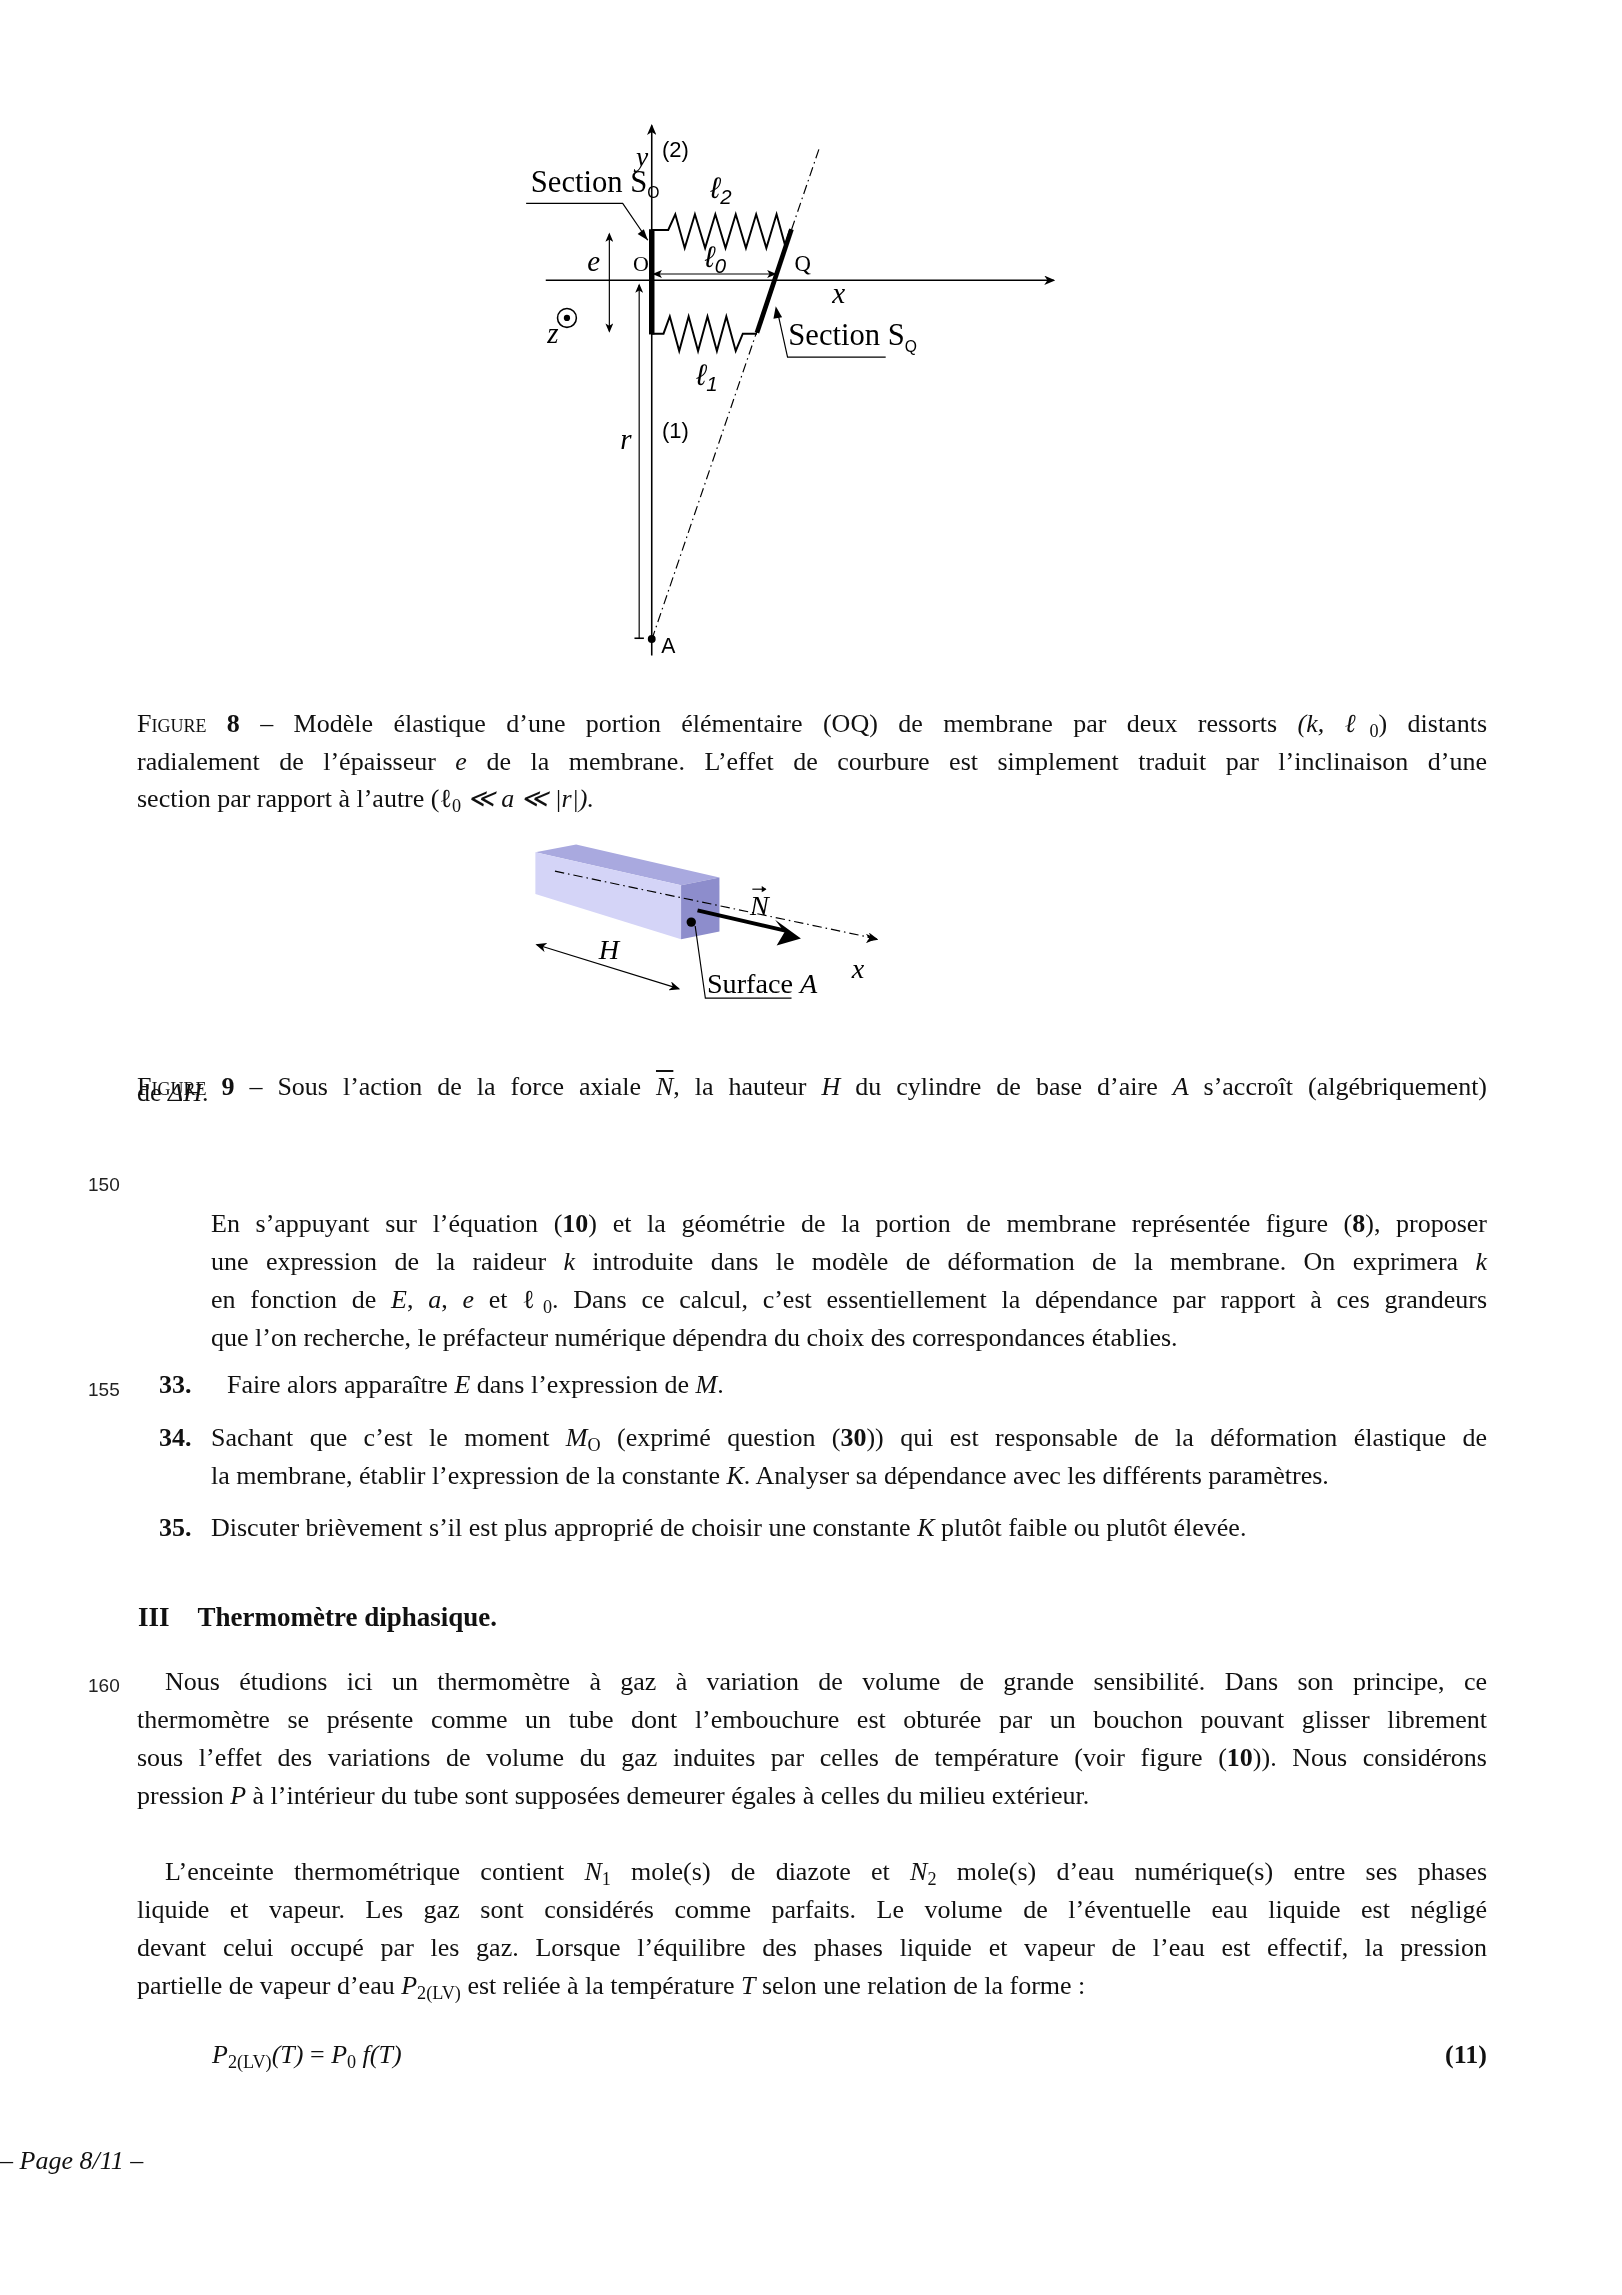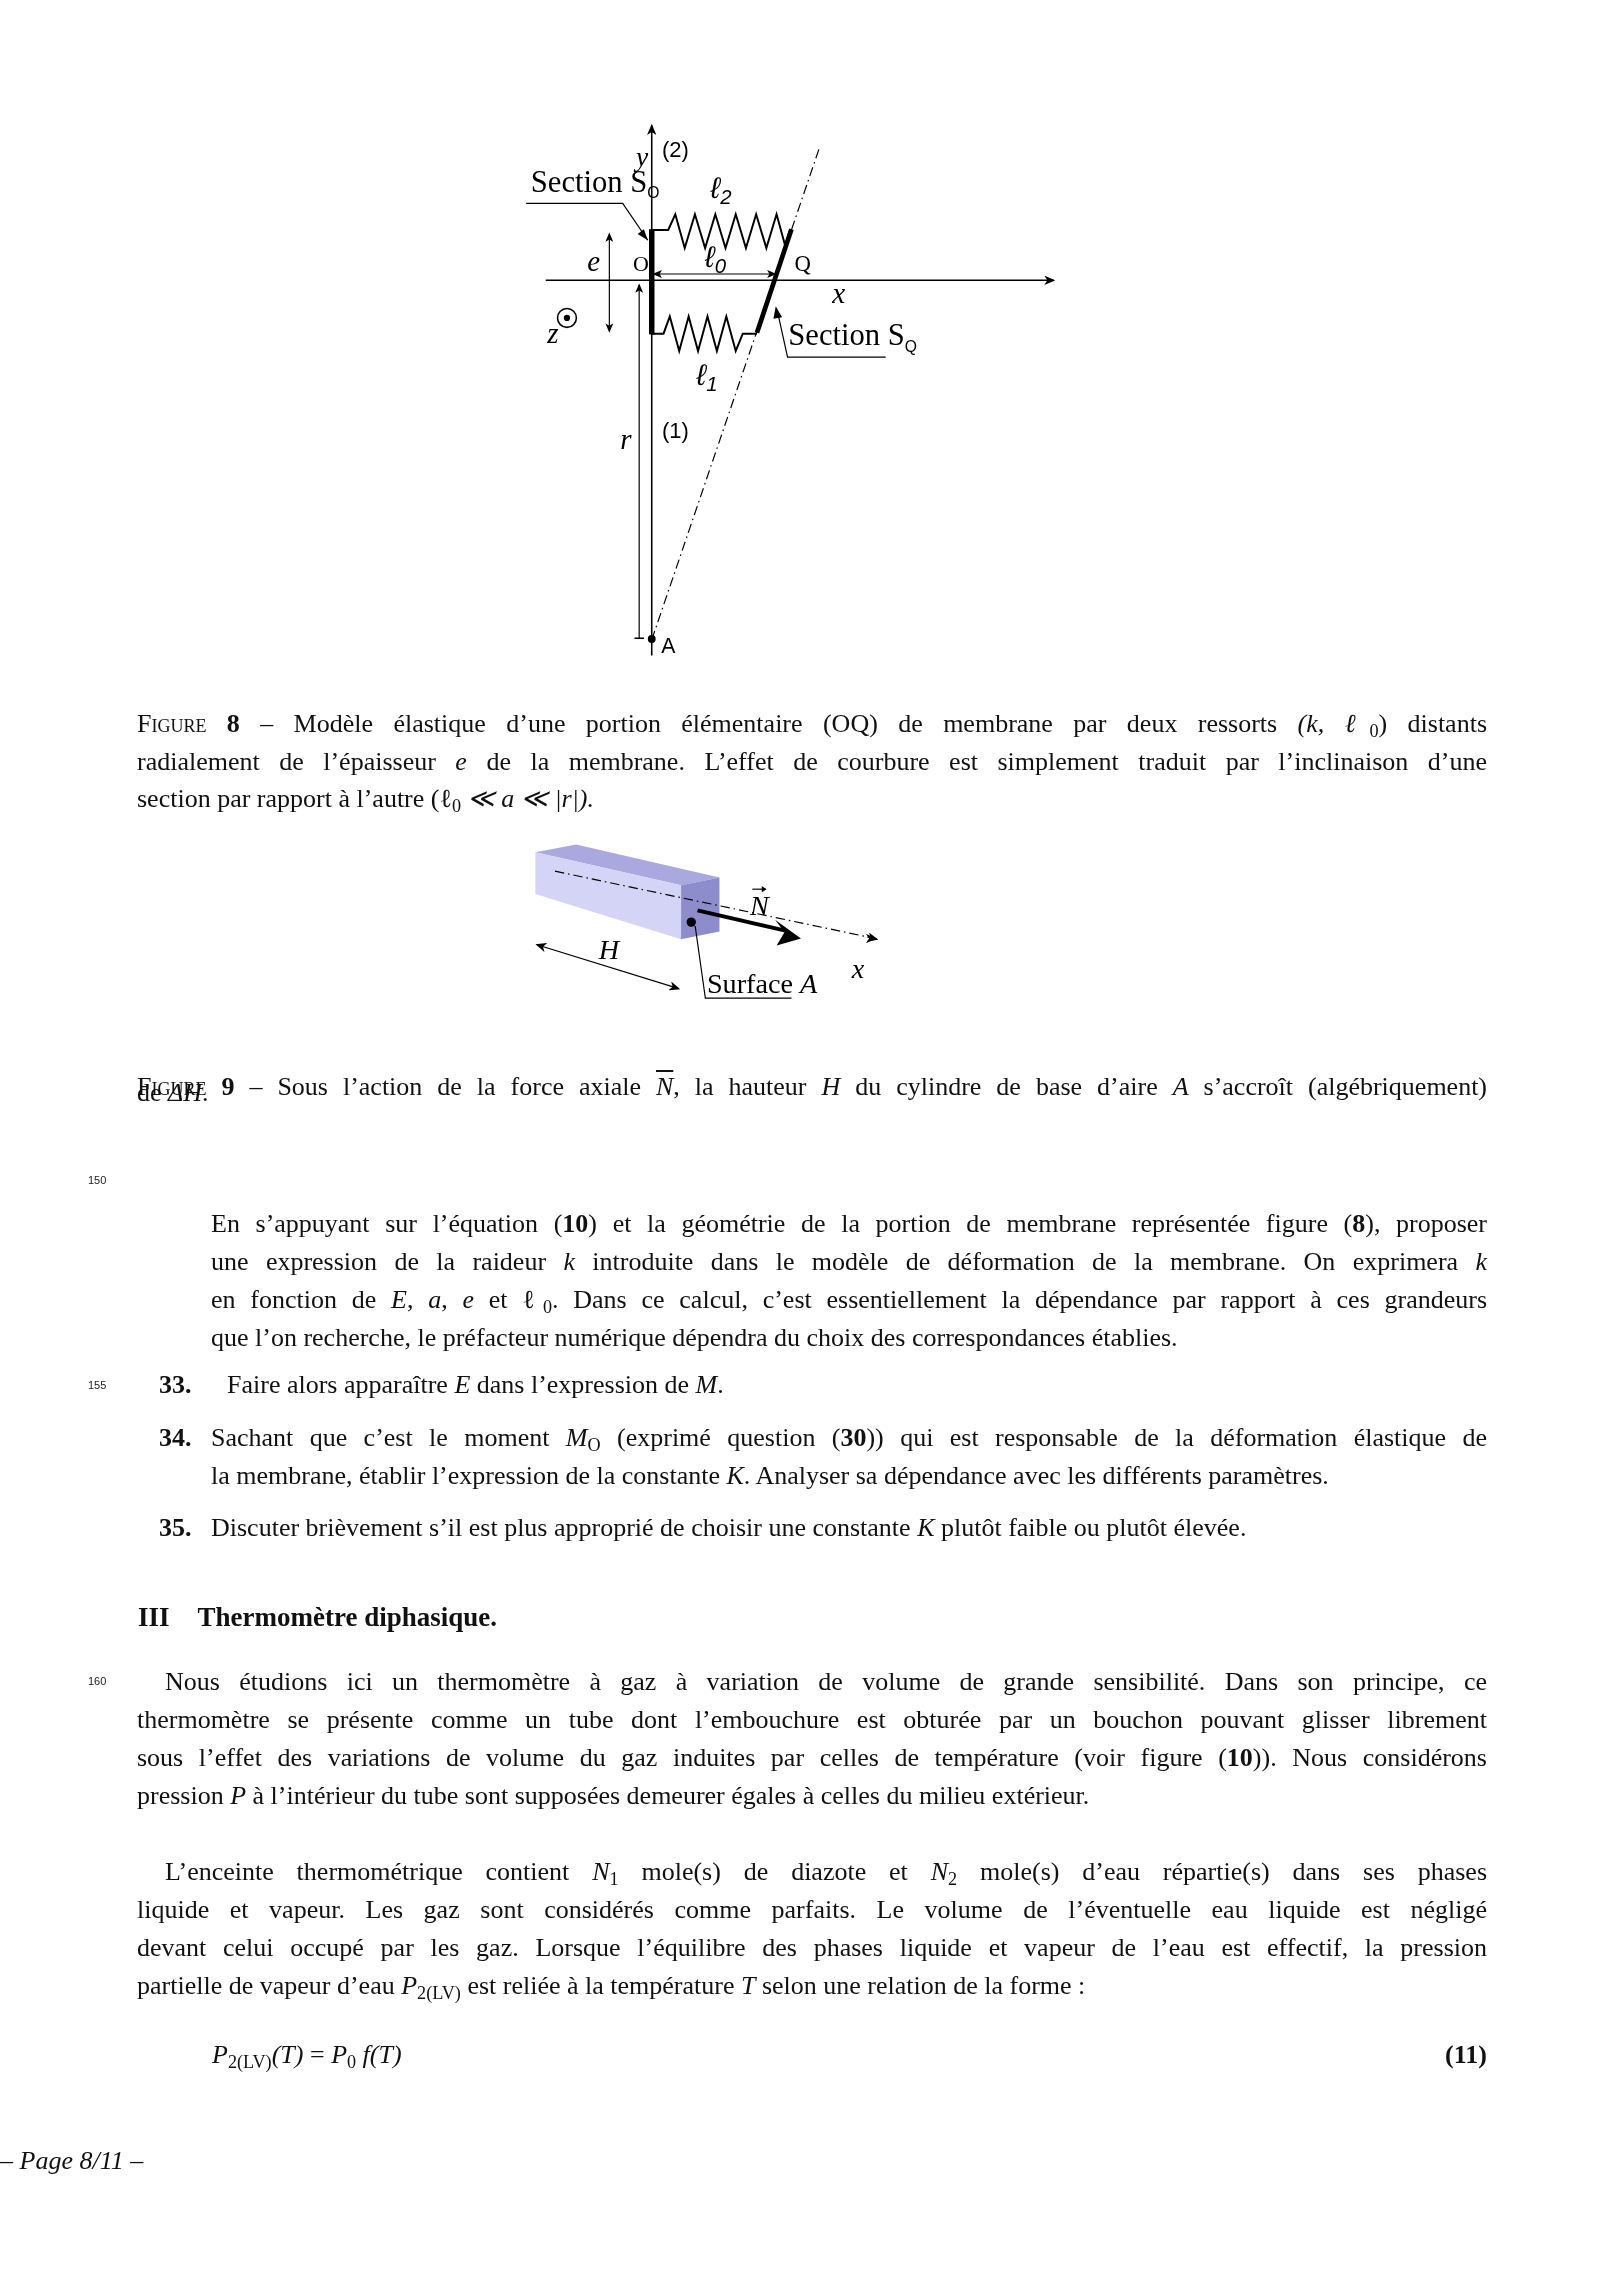--- a/index.html
+++ b/index.html
@@ -1,21 +1,21 @@
 <!DOCTYPE html>
 <html style="font-size:12.6px"><head>
 <meta charset="utf-8">
 <style>
   html, body { margin:0; padding:0; background:#ffffff; }
   body { width:1623px; height:2295px; position:relative; overflow:hidden;
          font-family:"Liberation Serif","DejaVu Serif",serif; color:#111; }
   .abs { position:absolute; }
   .txt { font-size:26px; line-height:38px; text-align:justify; }
   .just { text-align:justify; text-align-last:justify; }
-  .lineno { position:absolute; left:88px; font-family:"Liberation Sans","DejaVu Sans",sans-serif; font-size:11px; color:#222; }
+  .lineno { position:absolute; left:88px; font-family:"Liberation Sans","DejaVu Sans",sans-serif; font-size:19px; color:#222; }
   .sc { font-variant:small-caps; }
   .it { font-style:italic; }
   .b { font-weight:bold; }
   sub { font-size:0.7em; line-height:0; vertical-align:-0.25em; }
   sup { font-size:0.7em; line-height:0; vertical-align:0.6em; }
   svg text { font-family:"Liberation Serif","DejaVu Serif",serif; }
   .sans { font-family:"Liberation Sans","DejaVu Sans",sans-serif; }
   .qnum { position:absolute; font-weight:bold; font-size:26px; }
 </style>
 </head>
@@ -169,21 +169,21 @@
 </div>
 
 <div class="abs" style="left:137px;top:1663px;width:1350px;">
   <div class="txt just" style="text-indent:28px">Nous étudions ici un thermomètre à gaz à variation de volume de grande sensibilité. Dans son principe, ce</div>
   <div class="txt just">thermomètre se présente comme un tube dont l’embouchure est obturée par un bouchon pouvant glisser librement</div>
   <div class="txt just"><span>sous l’effet des variations de volume du gaz induites par celles de température (voir figure (</span><span class="b">10</span><span>)). Nous considérons</span></div>
   <div class="txt"><span>pression </span><span class="it">P</span><span> à l’intérieur du tube sont supposées demeurer égales à celles du milieu extérieur.</span></div>
 </div>
 
 <div class="abs" style="left:137px;top:1853px;width:1350px;">
-  <div class="txt just" style="text-indent:28px"><span>L’enceinte thermométrique contient </span><span class="it">N</span><sub>1</sub><span> mole(s) de diazote et </span><span class="it">N</span><sub>2</sub><span> mole(s) d’eau répartie(s) dans ses phases</span></div>
+  <div class="txt just" style="text-indent:28px"><span>L’enceinte thermométrique contient </span><span class="it">N</span><sub>1</sub><span> mole(s) de diazote et </span><span class="it">N</span><sub>2</sub><span> mole(s) d’eau numérique(s) entre ses phases</span></div>
   <div class="txt just">liquide et vapeur. Les gaz sont considérés comme parfaits. Le volume de l’éventuelle eau liquide est négligé</div>
   <div class="txt just">devant celui occupé par les gaz. Lorsque l’équilibre des phases liquide et vapeur de l’eau est effectif, la pression</div>
   <div class="txt"><span>partielle de vapeur d’eau </span><span class="it">P</span><sub>2(LV)</sub><span> est reliée à la température </span><span class="it">T</span><span> selon une relation de la forme :</span></div>
 </div>
 
 <div class="abs txt" style="left:212px;top:2036px;">
   <span class="it">P</span><sub>2(LV)</sub><span class="it">(T)</span><span> = </span><span class="it">P</span><sub>0</sub><span class="it"> f</span><span class="it">(T)</span>
 </div>
 <div class="abs txt b" style="right:136px;top:2036px;">(11)</div>
 

